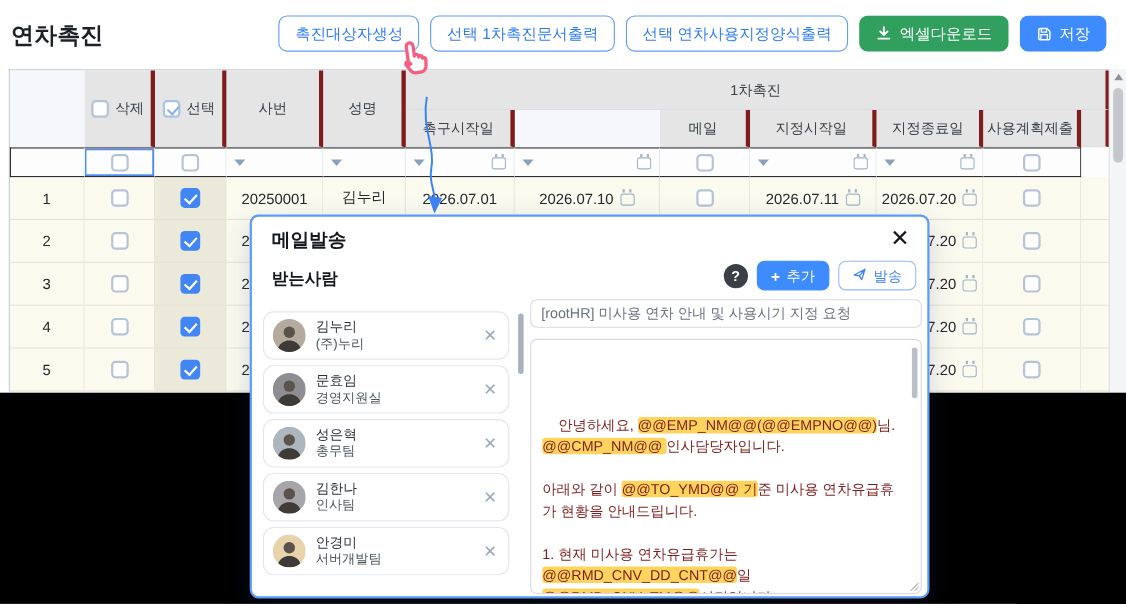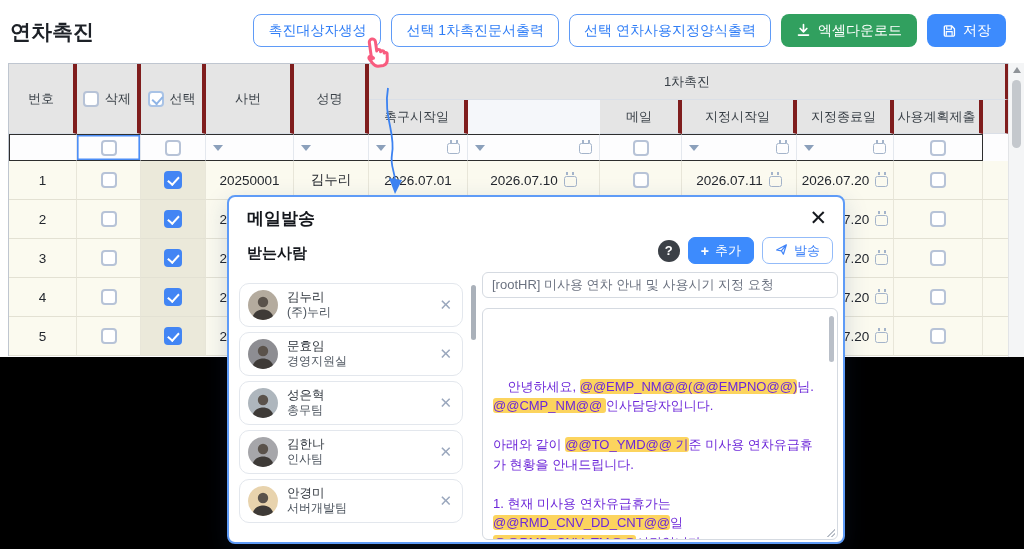--- a/index.html
+++ b/index.html
@@ -68,21 +68,21 @@
   .rcpt-list { position:absolute; left:10px; top:86px; width:236px; height:246px; }
   .rcpt-sb { position:absolute; right:-1px; top:2px; width:5px; height:55px; background:#aab1ba; border-radius:3px; }
   .rcpt-card { width:224px; height:44px; border:1px solid #e3e7ed; border-radius:10px; background:#fff; display:flex; align-items:center; padding:0 10px 0 8px; margin-bottom:5px; }
   .avatar { width:30px; height:30px; border-radius:50%; overflow:hidden; flex:0 0 auto; }
   .rcpt-txt { flex:1; margin-left:9px; line-height:1.25; }
   .rcpt-name { font-size:12.5px; color:#2d333b; }
   .rcpt-dept { font-size:12px; color:#4c545e; }
   .rcpt-x { font-size:15px; color:#9aa7bd; cursor:pointer; }
 
   .subject { position:absolute; left:253px; top:75px; width:356px; height:26px; border:1px solid #d5dae1; border-radius:6px; font-family:inherit; font-size:13px; color:#6b7280; padding:0 9px; outline:none; background:#fff; }
-  .mailbody { position:absolute; left:253px; top:111px; width:356px; height:232px; border:1px solid #d5dae1; border-radius:6px; padding:9px 14px 6px 10px; font-size:13px; line-height:1.5; color:#6d28d9; white-space:pre-wrap; overflow:hidden; }
+  .mailbody { position:absolute; left:253px; top:111px; width:356px; height:232px; border:1px solid #d5dae1; border-radius:6px; padding:9px 14px 6px 10px; font-size:13px; line-height:1.5; color:#7f1d1d; white-space:pre-wrap; overflow:hidden; }
   .hl { background:#fcd45e; border-radius:3px; }
   .body-sb { position:absolute; right:3px; top:7px; width:5px; height:46px; background:#b9bfc8; border-radius:3px; }
   .resizer { position:absolute; right:2px; bottom:2px; width:9px; height:9px; background:linear-gradient(135deg,transparent 55%,#b9bfc8 55%,#b9bfc8 65%,transparent 65%,transparent 75%,#b9bfc8 75%,#b9bfc8 85%,transparent 85%); cursor:nwse-resize; }
 </style>
 </head>
 <body>
 
 <div class="stage">
 
   <div class="page-title">연차촉진</div>
@@ -110,23 +110,20 @@
             <path d="M3 4 a1.5 1.5 0 0 1 1.5-1.5 h8 L16 6 v8 a1.5 1.5 0 0 1-1.5 1.5 h-10 A1.5 1.5 0 0 1 3 14 Z" fill="none" stroke="#fff" stroke-width="1.7"></path>
             <path d="M6 2.8 v4 h6 v-4 M5.5 15.2 v-5.5 h7.5 v5.5" fill="none" stroke="#fff" stroke-width="1.5"></path>
           </svg>
         </span>
         <span>저장</span>
       </div>
     </div>
 
   <div class="grid-wrap">
     <div class="ghead" id="ghead" style="grid-template-columns: 68px 64px 65px 88px 75px 99px 132px 82px 115px 97px 89px 26px;">
-        <div class="hcell span2" style="grid-column: 1;">
-          <span>번호</span>
-        </div>
         <div class="hcell span2" style="grid-column: 2;">
           <span class="cbx"></span>
           <span>삭제</span>
         </div>
         <div class="hcell span2" style="grid-column: 3;">
           <span class="cbx soft"></span>
           <span>선택</span>
         </div>
         <div class="hcell span2" style="grid-column: 4; align-items: center;">
           <span>사번</span>

